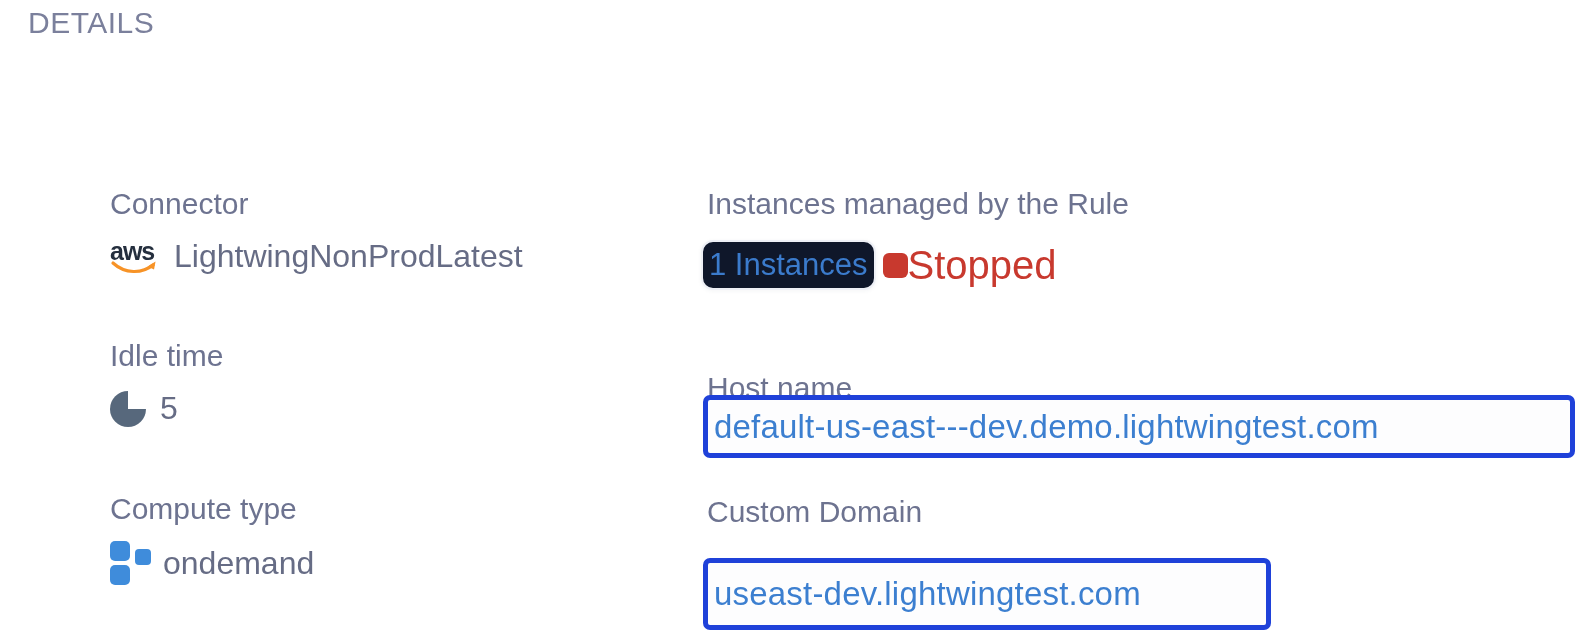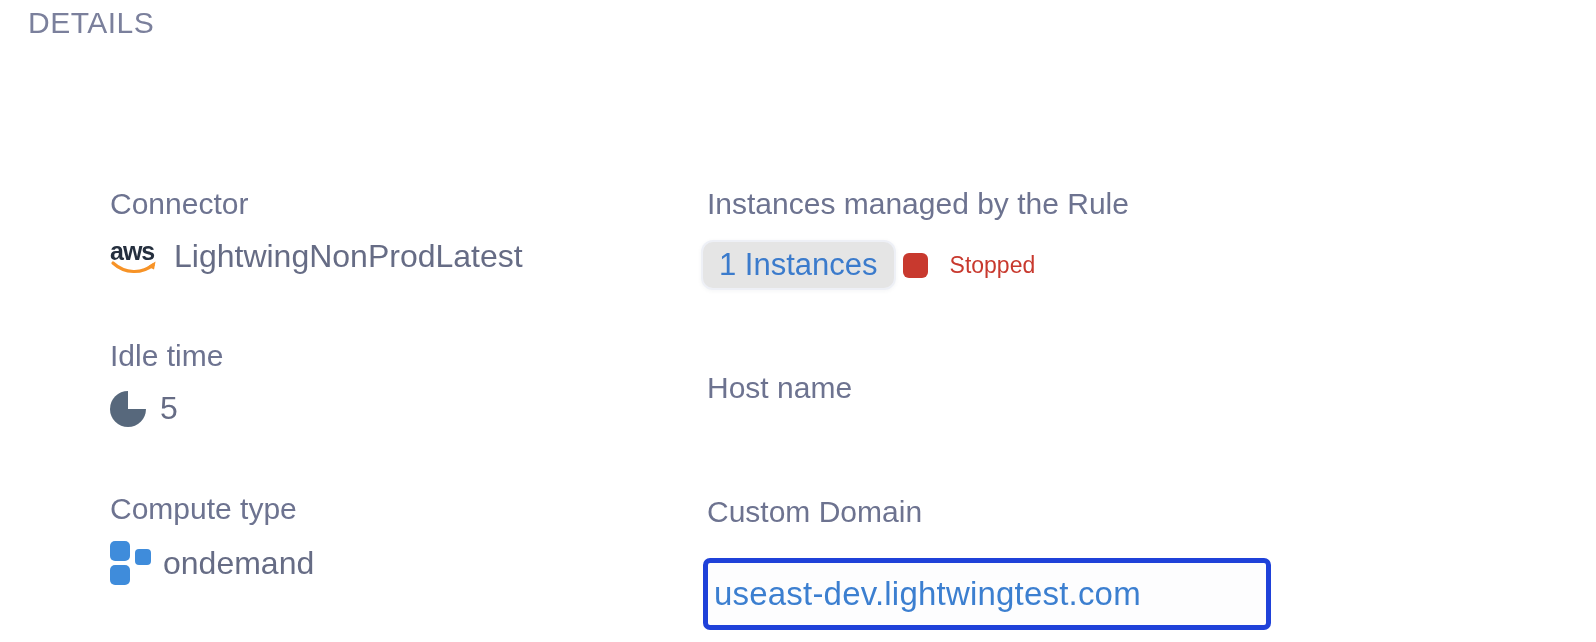--- a/index.html
+++ b/index.html
@@ -39,34 +39,34 @@
   .pie-icon {
     width:36px; height:36px; border-radius:50%;
     background:conic-gradient(#ffffff 0deg 90deg, #57687c 90deg 360deg);
     flex:0 0 auto;
   }
   
   .blocks-icon { display:block; flex:0 0 auto; }
   
   .count-badge {
     display:inline-flex; align-items:center;
-    background:#e5e5e5;
+    background:#0f172a;
     border:2px solid #eef0f6;
     border-radius:12px;
-    padding:5px 16px;
+    padding:5px 6px;
     box-shadow:0 1px 4px rgba(40,50,80,0.05);
     font-size:31px; color:#3b7bcc;
     cursor:pointer;
   }
   .status-row { display:flex; align-items:center; margin-top:18px; }
   .status-square {
     width:25px; height:25px; border-radius:6px;
     background:#c8392e; margin-left:7px; flex:0 0 auto;
   }
-  .status-text { font-size:23px; color:#c8392e; margin-left:22px; }
+  .status-text { font-size:40px; color:#c8392e; }
   
   .blue-box {
     position:absolute;
     border:5px solid #1f41d9;
     border-radius:7px;
     background:#fdfdfe;
     display:flex; align-items:center;
     padding:0 6px;
     cursor:pointer;
   }
@@ -120,20 +120,23 @@
     <div class="status-row">
       <span class="count-badge">1 Instances</span>
       <span class="status-square"></span>
       <span class="status-text">Stopped</span>
     </div>
   </div>
 
   <div class="field" style="left:707px; top:338px;margin-top:32px;">
     <div class="field-label">Host name</div>
   </div>
+  <div class="blue-box" style="left:703px; top:395px; width:872px; height:63px;">
+    <span class="blue-box-text">default-us-east---dev.demo.lightwingtest.com</span>
+  </div>
 
   <div class="field" style="left:707px; top:494px;">
     <div class="field-label">Custom Domain</div>
   </div>
   <div class="blue-box" style="left:703px; top:558px; width:568px; height:72px;">
     <span class="blue-box-text">useast-dev.lightwingtest.com</span>
   </div>
 
 </div>
 

